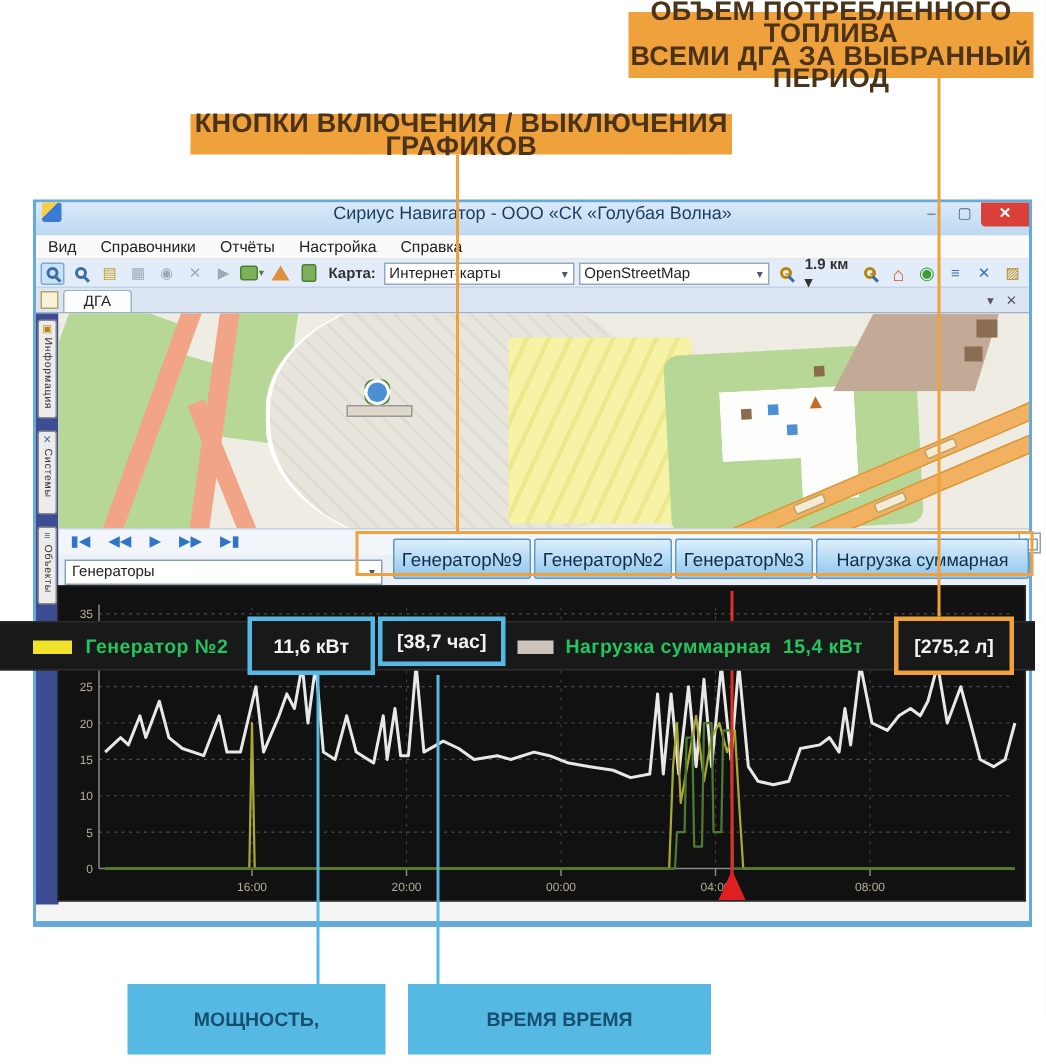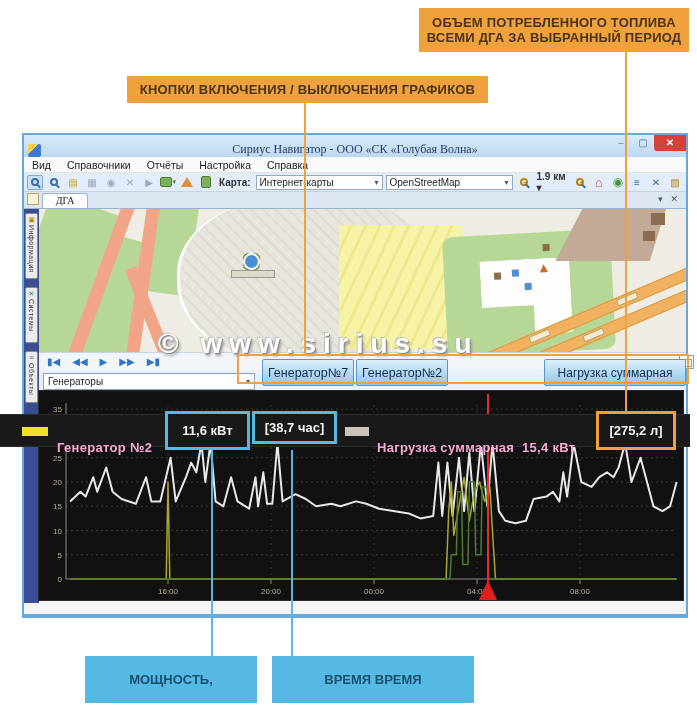--- a/index.html
+++ b/index.html
@@ -1,35 +1,35 @@
 <!DOCTYPE html>
 <html><head>
 <meta charset="utf-8">
 <style>
   * { margin:0; padding:0; box-sizing:border-box; }
   html,body { width:697px; height:709px; background:#ffffff; font-family:"Liberation Sans", sans-serif; overflow:hidden; }
   .abs { position:absolute; }
   #stage { position:relative; width:697px; height:709px; background:#fff; }
 
   
-  .callout-orange { background:#EFA13C; color:#4a3318; font-weight:bold; font-size:13px;
+  .callout-orange { background:#EFA13C; color:#4a3318; font-weight:bold; font-size:18px;
     display:flex; flex-direction:column; align-items:center; justify-content:center;
     text-align:center; line-height:15px; z-index:10; letter-spacing:.2px; }
   .callout-blue { background:#56B9E4; color:#17506e; font-weight:bold; font-size:13px;
     display:flex; flex-direction:column; align-items:center; justify-content:center;
     text-align:center; line-height:16px; z-index:10; }
   .conn-orange { width:2px; background:#EFA13C; z-index:8; }
   .conn-blue { width:2px; background:#56B9E4; z-index:8; }
   .rect-orange { border:2px solid #EFA13C; z-index:7; background:transparent; }
 
   
   #win { left:22px; top:133px; width:666px; height:485px; background:#F4F4F4;
     border:2px solid #67A9D8; border-bottom-width:4px; z-index:1; }
   #titlebar { left:0; top:0; width:662px; height:22px;
-    background:linear-gradient(#D9EAF9,#BCD8F0); display:flex; align-items:flex-end;font-family:Liberation Serif, serif; }
+    background:linear-gradient(#D9EAF9,#BCD8F0); display:flex; align-items:flex-start; }
   #title { position:absolute; left:0; right:0; text-align:center; font-size:12px; color:#1c3c5e; }
   .appicon { width:13px; height:13px; margin-left:4px; border-radius:2px;
     background:linear-gradient(135deg,#f5d045 40%,#3a7bd5 40%); z-index:2; }
   #winbtns { position:absolute; right:0; top:0; display:flex; }
   .winbtn { width:22px; height:16px; font-size:10px; color:#4a6a8a; text-align:center; line-height:15px; }
   .winbtn.close { width:32px; background:#D9403A; color:#fff; font-weight:bold; border-bottom-left-radius:3px; }
 
   #menubar { left:0; top:22px; width:662px; height:16px; background:#FAFAFA;
     border-bottom:1px solid #e3e3e3; display:flex; align-items:center; }
   #menubar span { font-size:10.5px; color:#222; padding:0 8px; }
@@ -44,21 +44,21 @@
     transform:rotate(45deg); right:-4px; bottom:-3px; }
   .mag .pm { position:absolute; top:-1px; left:0; width:8px; text-align:center; font-size:8px; color:#3a6ea5; font-weight:bold; line-height:8px;}
   .chip-green { width:13px; height:10px; background:#7cb15a; border:1px solid #4f8032; border-radius:2px; }
   .tri-orange { width:0; height:0; border-left:6px solid transparent; border-right:6px solid transparent; border-bottom:10px solid #e08f3c; }
   .tb-label { font-size:10px; font-weight:bold; color:#333; padding:0 2px; }
   .combo { background:#fff; border:1px solid #93a9c0; height:15px; display:flex; align-items:center;
     justify-content:space-between; font-size:10px; color:#222; padding:0 3px; }
   .combo .arr { color:#556; font-size:8px; margin-left:4px; }
 
   #tabrow { left:0; top:57px; width:662px; height:17px; background:#DCE6F2; border-bottom:1px solid #9ab2ca;
-    display:flex; align-items:center;font-family:Liberation Serif, serif; }
+    display:flex; align-items:flex-end; }
   .tab-doc-icon { width:12px; height:12px; margin:0 3px 2px 3px; background:#f7f3d9; border:1px solid #b9a36a; }
   #tab-dga { width:46px; height:15px; background:#FDFDFD; border:1px solid #9ab2ca; border-bottom:none;
     border-top-left-radius:3px; border-top-right-radius:3px; font-size:10px; color:#222;
     display:flex; align-items:center; justify-content:center; }
   #tabrow-right { margin-left:auto; display:flex; gap:8px; padding:0 8px 3px 0; font-size:9px; color:#556; }
 
   
   #side-strip { left:0; top:74px; width:15px; height:394px; background:#3D4D94; }
   .side-tab { position:absolute; left:1px; width:13px; background:#ECECEC; border:1px solid #8a8a8a;
     border-radius:2px; display:flex; flex-direction:column; align-items:center; padding-top:2px; }
@@ -110,21 +110,21 @@
 
   
   #chart { left:38px; top:390px; width:646px; height:211px; background:#111; border:1px solid #2a2a2a; z-index:2; }
   #cursor-line { left:487px; top:394px; width:2px; height:206px; background:#E03028; z-index:5; }
   #cursor-tri { left:479px; top:580px; width:0; height:0; border-left:9px solid transparent;
     border-right:9px solid transparent; border-bottom:20px solid #E02020; z-index:5; }
 
   
   #legend-bar { left:0; top:414px; width:690px; height:33px; background:#191919; z-index:6;
     border-top:1px solid #2c2c2c; border-bottom:1px solid #2c2c2c; }
-  .lg-text { position:absolute; top:8px; color:#f9a8d4; font-size:13px; font-weight:bold; letter-spacing:.3px;margin-top:17px; }
+  .lg-text { position:absolute; top:8px; color:#22c55e; font-size:13px; font-weight:bold; letter-spacing:.3px; }
   .swatch { position:absolute; top:12px; height:9px; }
   .hl-box { display:flex; align-items:center; justify-content:center; color:#F2F2F2;
     font-size:13px; font-weight:bold; z-index:9; background:#191919; }
   .hl-blue { border:3px solid #56B9E4; }
   .hl-orange { border:3px solid #EFA13C; }
 </style>
 </head>
 <body>
 
 <div id="stage">
@@ -275,33 +275,35 @@
       <div id="mini-slider"></div>
       <div id="mini-btn"></div>
     </div>
 
     <div class="abs" id="comborow">
       <div id="gen-combo">
         <span>Генераторы</span>
         <span style="font-size:8px;color:#556;">▾</span>
       </div>
       <div class="graph-btn" style="left:223px; width:92px;">
-        <span>Генератор№7</span>
+        <span>Генератор№9</span>
       </div>
       <div class="graph-btn" style="left:317px; width:92px;">
         <span>Генератор№2</span>
       </div>
+      <div class="graph-btn" style="left:411px; width:92px;">
+        <span>Генератор№3</span>
+      </div>
       <div class="graph-btn" style="left:505px; width:142px; font-size:12px;">
         <span>Нагрузка суммарная</span>
       </div>
     </div>
 
   </div>
 
-  <div class="abs" id="watermark">© www.sirius.su</div>
 
   <div class="abs" id="chart">
     <svg id="chart-svg" width="646" height="211" viewBox="0 0 646 211">
         <text x="23" y="191" fill="#B8AE96" font-size="8" text-anchor="end" font-family="Liberation Sans, sans-serif">0</text>
         <line x1="27" x2="637" y1="163.75" y2="163.75" stroke="#4d4d4d" stroke-width="0.7" stroke-dasharray="2,3"></line>
         <text x="23" y="166.75" fill="#B8AE96" font-size="8" text-anchor="end" font-family="Liberation Sans, sans-serif">5</text>
         <line x1="27" x2="637" y1="139.5" y2="139.5" stroke="#4d4d4d" stroke-width="0.7" stroke-dasharray="2,3"></line>
         <text x="23" y="142.5" fill="#B8AE96" font-size="8" text-anchor="end" font-family="Liberation Sans, sans-serif">10</text>
         <line x1="27" x2="637" y1="115.25" y2="115.25" stroke="#4d4d4d" stroke-width="0.7" stroke-dasharray="2,3"></line>
         <text x="23" y="118.25" fill="#B8AE96" font-size="8" text-anchor="end" font-family="Liberation Sans, sans-serif">15</text>

